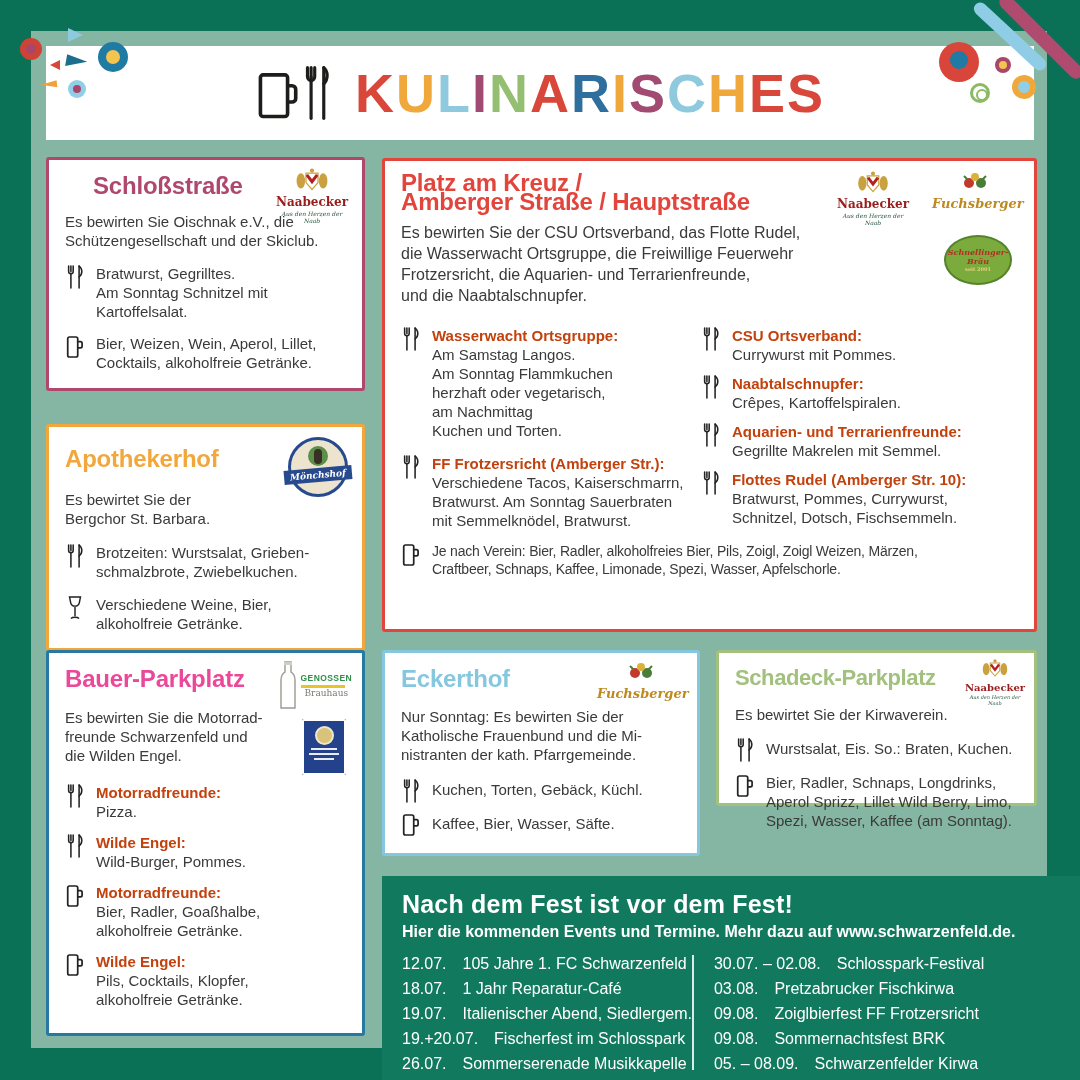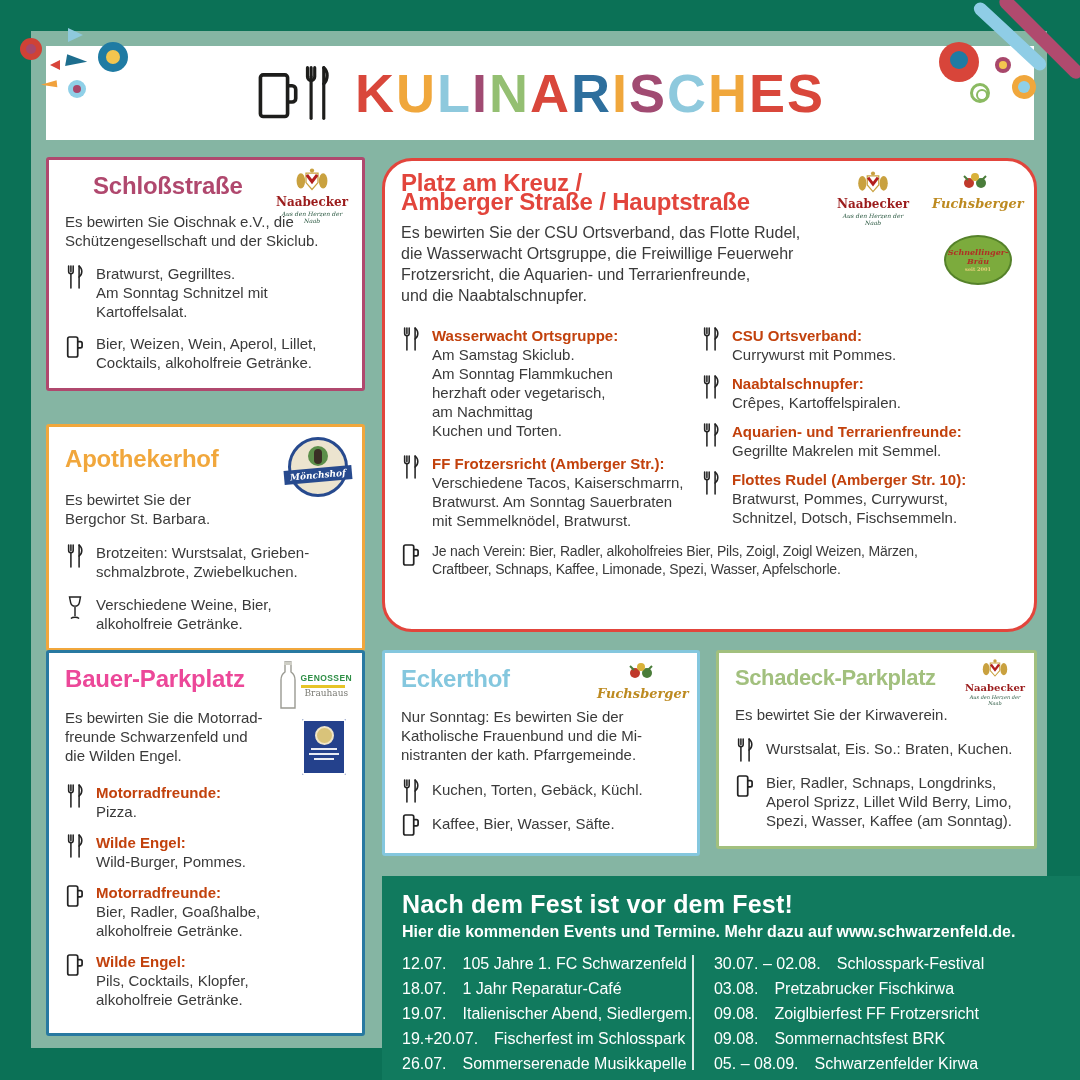--- a/index.html
+++ b/index.html
@@ -165,21 +165,21 @@
             <path d="M14 8h3a1.8 1.8 0 0 1 1.8 1.8v3.4a1.8 1.8 0 0 1-1.8 1.8h-3"></path>
           </g>
         </svg>
       <div class="item-text">
         <div class="line">Bier, Weizen, Wein, Aperol, Lillet,</div>
         <div class="line">Cocktails, alkoholfreie Getränke.</div>
       </div>
     </div>
   </section>
 
-  <section class="card" style="left: 382px; top: 158px; width: 655px; height: 474px; border-color: rgb(226, 69, 60); border-radius: 30px;">
+  <section class="card" style="left: 382px; top: 158px; width: 655px; height: 474px; border-color: rgb(226, 69, 60);">
     <h2 class="card-title" style="color: rgb(226, 69, 60);">
       <div class="line">Platz am Kreuz /</div>
       <div class="line">Amberger Straße / Hauptstraße</div>
     </h2>
     <div style="position:absolute;top:10px;right:16px;display:flex;gap:22px;z-index:3;">
       <div class="logo naabecker" style="position:static;width:74px;">
         <svg width="34" height="23" viewBox="0 0 40 28">
           <ellipse cx="7" cy="15" rx="5" ry="9" fill="#c9a13f"></ellipse>
             <ellipse cx="33" cy="15" rx="5" ry="9" fill="#c9a13f"></ellipse>
           <circle cx="20" cy="3" r="2.5" fill="#c9a13f"></circle>
@@ -216,21 +216,21 @@
               <g fill="none" stroke="#222" stroke-width="1.7" stroke-linecap="round">
                 <path d="M4 2v6a2.5 2.5 0 0 0 5 0V2"></path>
                 <path d="M6.5 2v6"></path>
                 <path d="M6.5 10v16"></path>
                 <path d="M15.5 2v24"></path>
                 <path d="M15.5 2c4 3 4 9 0 12"></path>
               </g>
             </svg>
           <div class="item-text">
             <div class="item-label">Wasserwacht Ortsgruppe:</div>
-            <div class="line">Am Samstag Skiclub.</div>
+            <div class="line">Am Samstag Langos.</div>
             <div class="line">Am Sonntag Flammkuchen</div>
             <div class="line">herzhaft oder vegetarisch,</div>
             <div class="line">am Nachmittag</div>
             <div class="line">Kuchen und Torten.</div>
           </div>
         </div>
         <div class="item" style="margin-top:14px;">
           <svg class="ic" viewBox="0 0 22 28">
               <g fill="none" stroke="#222" stroke-width="1.7" stroke-linecap="round">
                 <path d="M4 2v6a2.5 2.5 0 0 0 5 0V2"></path>
@@ -485,21 +485,21 @@
             <rect x="3" y="3" width="11" height="22" rx="2"></rect>
             <path d="M14 8h3a1.8 1.8 0 0 1 1.8 1.8v3.4a1.8 1.8 0 0 1-1.8 1.8h-3"></path>
           </g>
         </svg>
       <div class="item-text">
         <div class="line" style="line-height:24px;">Kaffee, Bier, Wasser, Säfte.</div>
       </div>
     </div>
   </section>
 
-  <section class="card" style="left: 716px; top: 650px; width: 321px; height: 199px; border-color: rgb(162, 192, 126);">
+  <section class="card" style="left: 716px; top: 650px; width: 321px; height: 156px; border-color: rgb(162, 192, 126);">
     <h2 class="card-title small" style="color: rgb(162, 192, 126);">Schadeck-Parkplatz</h2>
     <div class="logo naabecker sm" style="top:6px;right:8px;width:62px;">
       <svg width="28" height="19" viewBox="0 0 40 28">
         <ellipse cx="7" cy="15" rx="5" ry="9" fill="#c9a13f"></ellipse>
           <ellipse cx="33" cy="15" rx="5" ry="9" fill="#c9a13f"></ellipse>
         <circle cx="20" cy="3" r="2.5" fill="#c9a13f"></circle>
         <path d="M13 6h14v11l-7 8-7-8z" fill="#fff" stroke="#c9a13f" stroke-width="1.5"></path>
         <path d="M14 8l6 8 6-8" fill="none" stroke="#b3201f" stroke-width="3.5"></path>
       </svg>
       <div class="nb-name">Naabecker</div>

